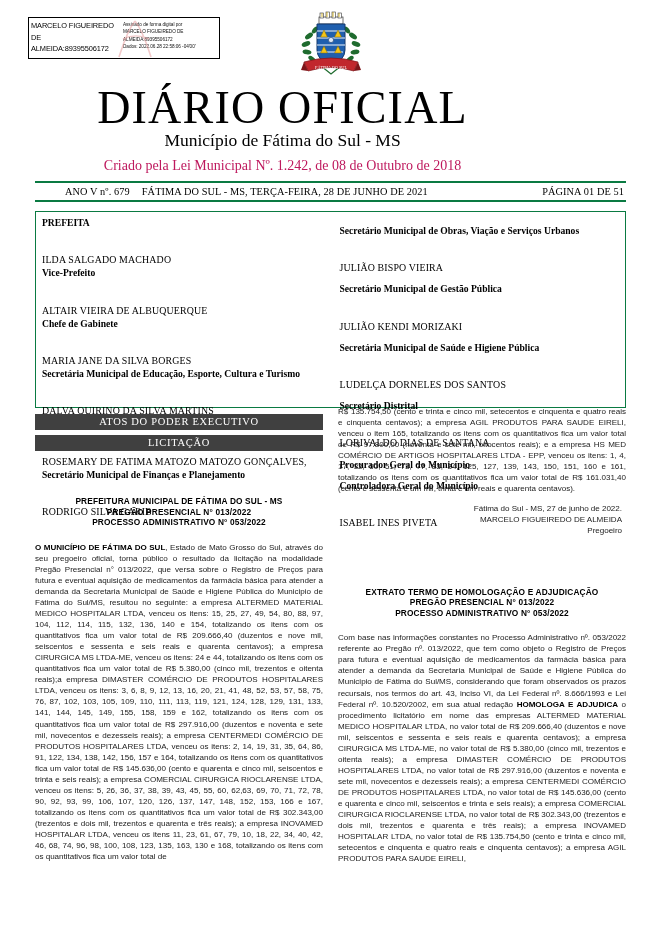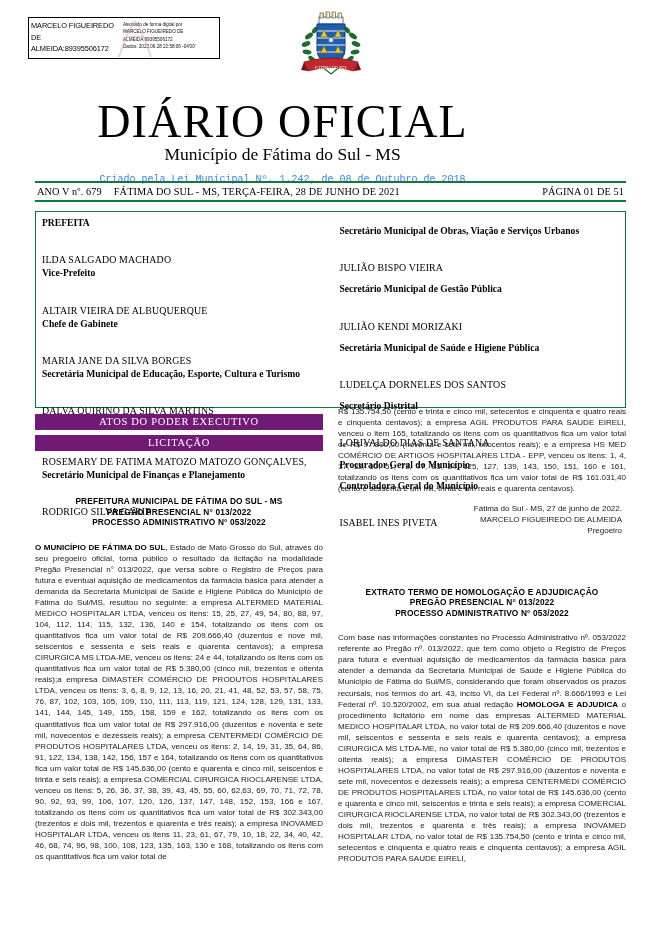--- a/index.html
+++ b/index.html
@@ -58,63 +58,63 @@
   
   .crest {
     position: absolute;
     left: 296px; top: 10px;
     width: 70px; height: 74px;
   }
 
   
   .masthead {
     position: absolute;
-    left: 0; top: 98px;
+    left: 0; top: 84px;
     width: 565px;
     text-align: center;
   }
   .doTitle {
     font-family: "Liberation Serif", serif;
     font-size: 46px;
     line-height: 48px;
     letter-spacing: 1.2px;
     font-weight: 400;
     color: #000;
   }
   .doSub {
     font-family: "Liberation Serif", serif;
     font-size: 17.5px;
     line-height: 21px;
     margin-top: -2px;
     color: #000;
   }
   .doLaw {
-    font-family: Liberation Mono, monospace;
-    font-size: 10px;
+    font-family: Liberation Serif, serif;
+    font-size: 14px;
     line-height: 18px;
     margin-top: 6px;
-    color: #3b82f6;
+    color: #be185d;
   }
 
   
   .infobar {
     position: absolute;
     left: 35px; top: 181px;
     width: 591px;
     border-top: 2px solid #0a7a42;
     border-bottom: 2px solid #0a7a42;
     padding: 3px 2px 3px 2px;
     display: flex;
     justify-content: space-between;
     align-items: baseline;
     font-family: "Liberation Serif", serif;
     font-size: 10.3px;
     letter-spacing: .1px;
   }
-  .infobar .ano { white-space: nowrap; }
+  .infobar .ano { white-space: nowrap; margin-left: 28px; }
   .infobar .mid { white-space: nowrap; margin-left: 12px; margin-right: auto; }
   .infobar .pag { white-space: nowrap; }
 
   
   .officials {
     position: absolute;
     left: 35px; top: 211px;
     width: 591px;
     height: 197px;
     border: 1.6px solid #0a7a42;
@@ -139,21 +139,21 @@
     line-height: 13.2px;
     color: #000;
     letter-spacing: .15px;
     margin-top: 24px;
   }
   .off-col.right .off-role { margin-top: 8px; }
 
   
   .banner {
     position: absolute;
-    background: #701a75;
+    background: #404040;
     color: #ffffff;
     text-align: center;
     font-family: "Liberation Serif", serif;
     font-size: 10.5px;
     letter-spacing: .7px;
     line-height: 13px;
     padding: 1px 0 2px 0;
   }
   #banner-atos { left: 35px; top: 414px; width: 288px; }
   #banner-lic  { left: 35px; top: 435px; width: 288px; }

